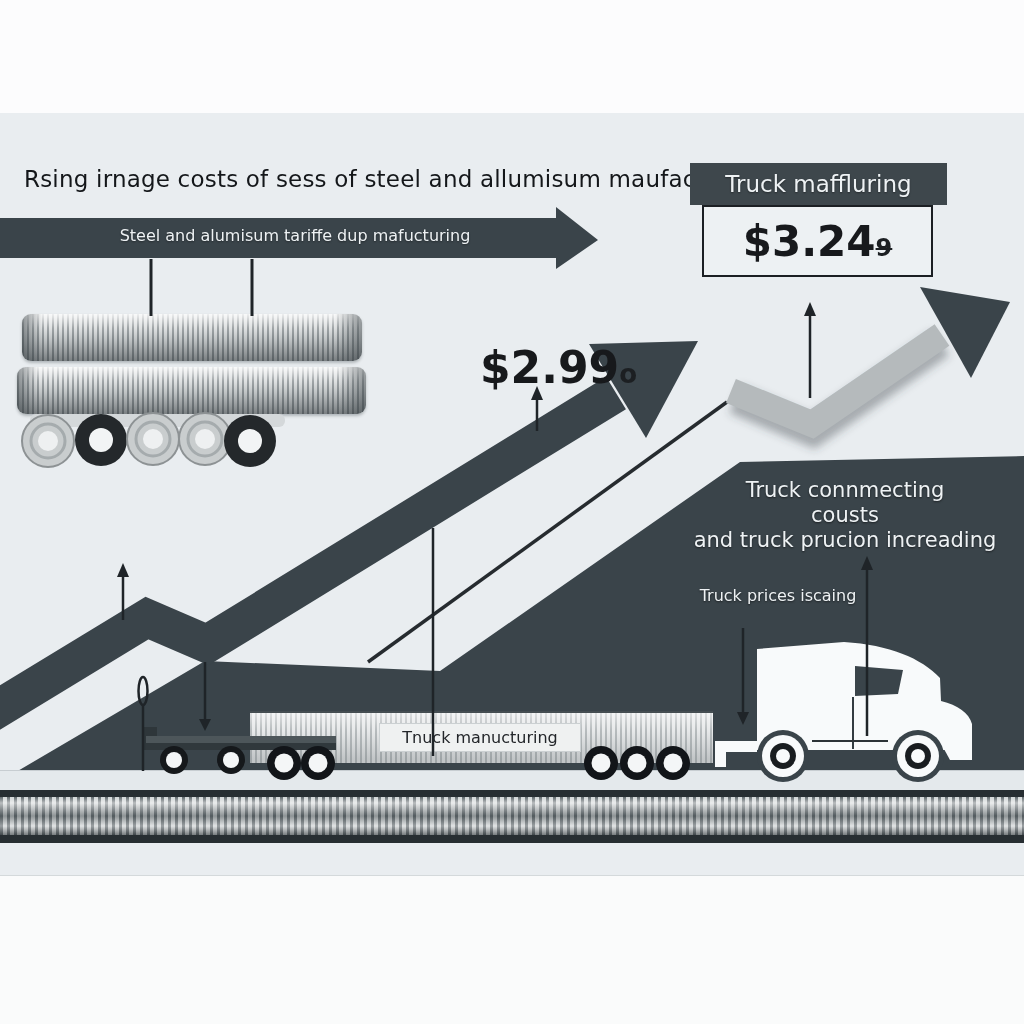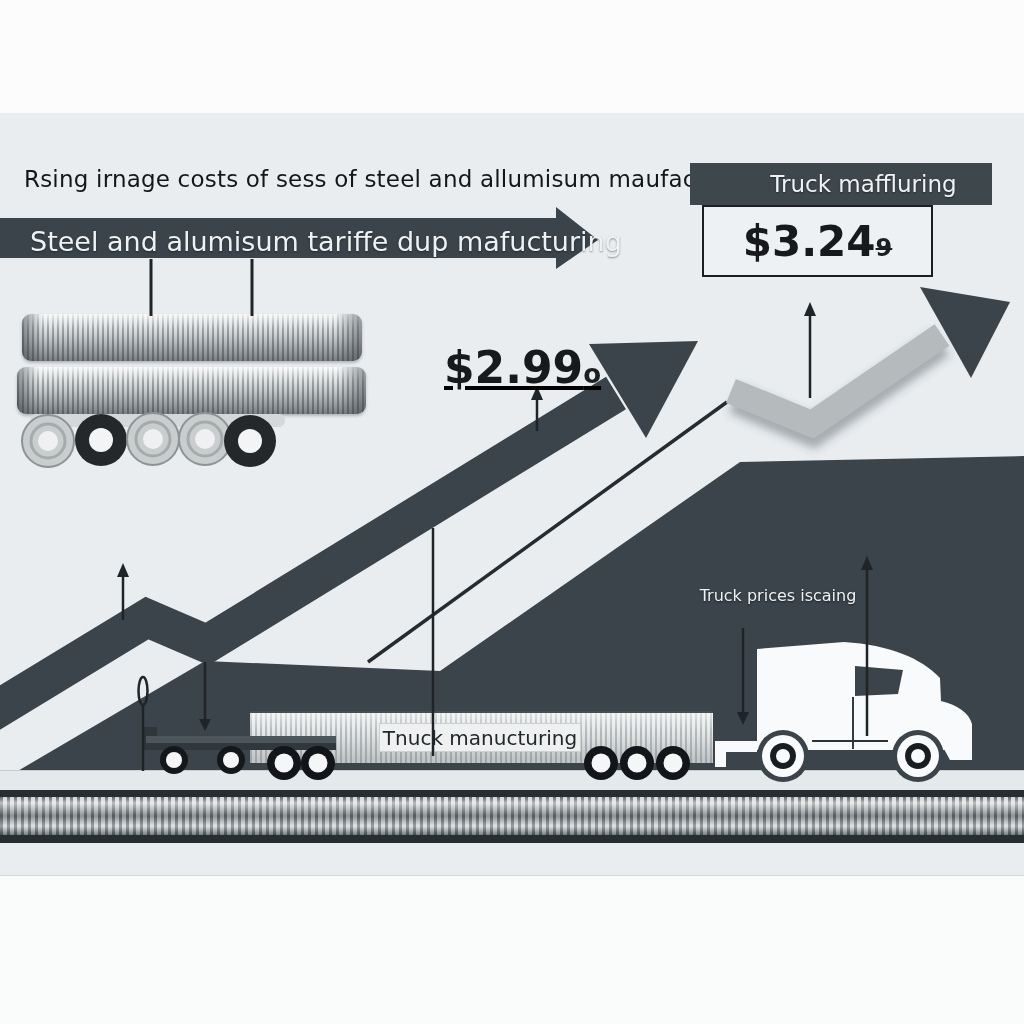--- a/index.html
+++ b/index.html
@@ -31,42 +31,42 @@
     left:250px;top:711px;width:463px;height:50px;
     border-top:2px solid #454e52;
     background:
       linear-gradient(180deg, rgba(255,255,255,.55), rgba(255,255,255,0) 35%, rgba(98,106,110,.28) 92%),
       repeating-linear-gradient(90deg, #b6bbbd 0 2px, #e7e9ea 2px 5px);
   }
   #trailer-label-band{
     left:130px;top:11px;width:200px;height:27px;background:#eff1f1;
     box-shadow:0 0 0 1px #cbd0d2;display:flex;align-items:center;justify-content:center;
   }
-  #trailer-label-band span{font-size:20px;font-weight:500;color:#23262a;white-space:nowrap;}
+  #trailer-label-band span{font-size:16px;font-weight:500;color:#23262a;white-space:nowrap;}
   #steel-bar{
     left:0;top:790px;width:1024px;height:53px;
     background:
       linear-gradient(180deg, #272e32 0, #272e32 7px, rgba(0,0,0,0) 7px, rgba(0,0,0,0) 45px, #272e32 45px, #272e32 53px),
       linear-gradient(180deg, rgba(255,255,255,0) 7px, rgba(255,255,255,.55) 13px, rgba(60,68,72,.45) 26px, rgba(255,255,255,.35) 36px, rgba(30,36,40,.5) 45px),
       repeating-linear-gradient(90deg, #646c70 0 3px, #d2d6d7 3px 7px);
   }
 
   
   .ink{color:#14171a;}
   #title{left:24px;top:166px;font-size:23px;font-weight:500;letter-spacing:.2px;white-space:nowrap;}
-  #banner-label{left:30px;top:226px;width:530px;text-align:center;font-size:27px;font-weight:500;color:#eef2f4;white-space:nowrap;text-shadow:0 1px 2px rgba(0,0,0,.4);}
-  #price-box-header{left:690px;top:163px;width:257px;height:42px;background:#3e474c;color:#eef2f4;font-size:23px;font-weight:500;display:flex;align-items:center;justify-content:center;text-shadow:0 1px 2px rgba(0,0,0,.4);padding-left:45px;}
+  #banner-label{left:30px;top:226px;width:530px;text-align:center;font-size:16px;font-weight:500;color:#eef2f4;white-space:nowrap;text-shadow:0 1px 2px rgba(0,0,0,.4);}
+  #price-box-header{left:690px;top:163px;width:257px;height:42px;background:#3e474c;color:#eef2f4;font-size:23px;font-weight:500;display:flex;align-items:center;justify-content:center;text-shadow:0 1px 2px rgba(0,0,0,.4);}
   #price-box-body{left:702px;top:205px;width:231px;height:72px;background:#edf1f3;border:2px solid #1b1f23;box-sizing:border-box;display:flex;align-items:center;justify-content:center;}
   .amount{font-weight:600;color:#17191c;}
   #price-box-body .amount{font-size:42px;}
   .suffix{font-weight:600;color:#1c1f22;}
   .strike{text-decoration:line-through;text-decoration-thickness:2px;}
   #price-left{left:64px;top:500px;font-size:47px;}
   #price-left .suffix{font-size:27px;}
-  #price-mid{left:444px;top:342px;font-size:44px;text-decoration:underline;}
+  #price-mid{left:480px;top:342px;font-size:44px;}
   #price-mid .suffix{font-size:26px;}
   #price-box-body .suffix{font-size:24px;}
   .price{white-space:nowrap;}
   .white-note{color:#eef2f4;text-align:center;text-shadow:0 1px 2px rgba(0,0,0,.55);}
   #note-right{left:665px;top:478px;width:360px;font-size:21px;line-height:25px;}
   #note-truck{left:628px;top:584px;width:300px;font-size:16px;line-height:24px;}
 </style>
 </head>
 <body>
 
@@ -198,17 +198,22 @@
 
   <div class="abs" id="price-box-header">Truck maffluring</div>
   <div class="abs" id="price-box-body">
     <span class="price"><span class="amount">$3.24</span><span class="suffix strike">9</span></span>
   </div>
 
   <div class="abs price" id="price-mid">
     <span class="amount">$2.99</span><span class="suffix">o</span>
   </div>
 
+  <div class="abs white-note" id="note-right">
+    <div>Truck connmecting</div>
+    <div>cousts</div>
+    <div>and truck prucion increading</div>
+  </div>
   <div class="abs white-note" id="note-truck">
     <div>Truck prices iscaing</div>
   </div>
 
 </div>
 
 </body></html>

